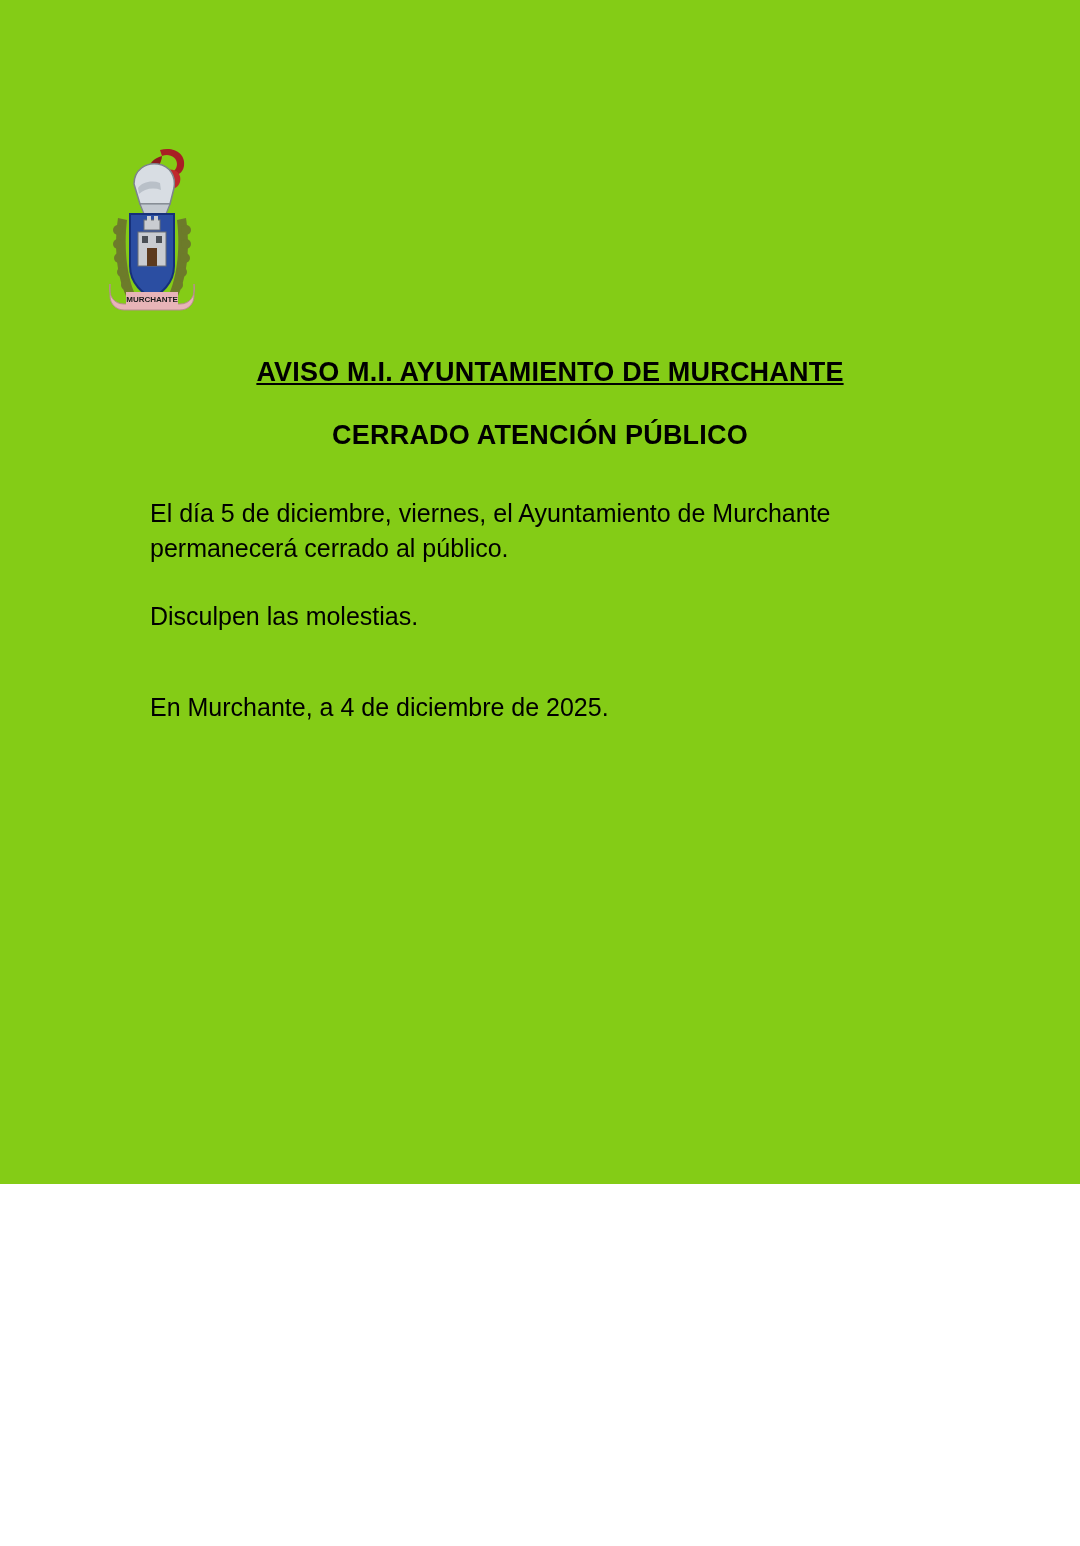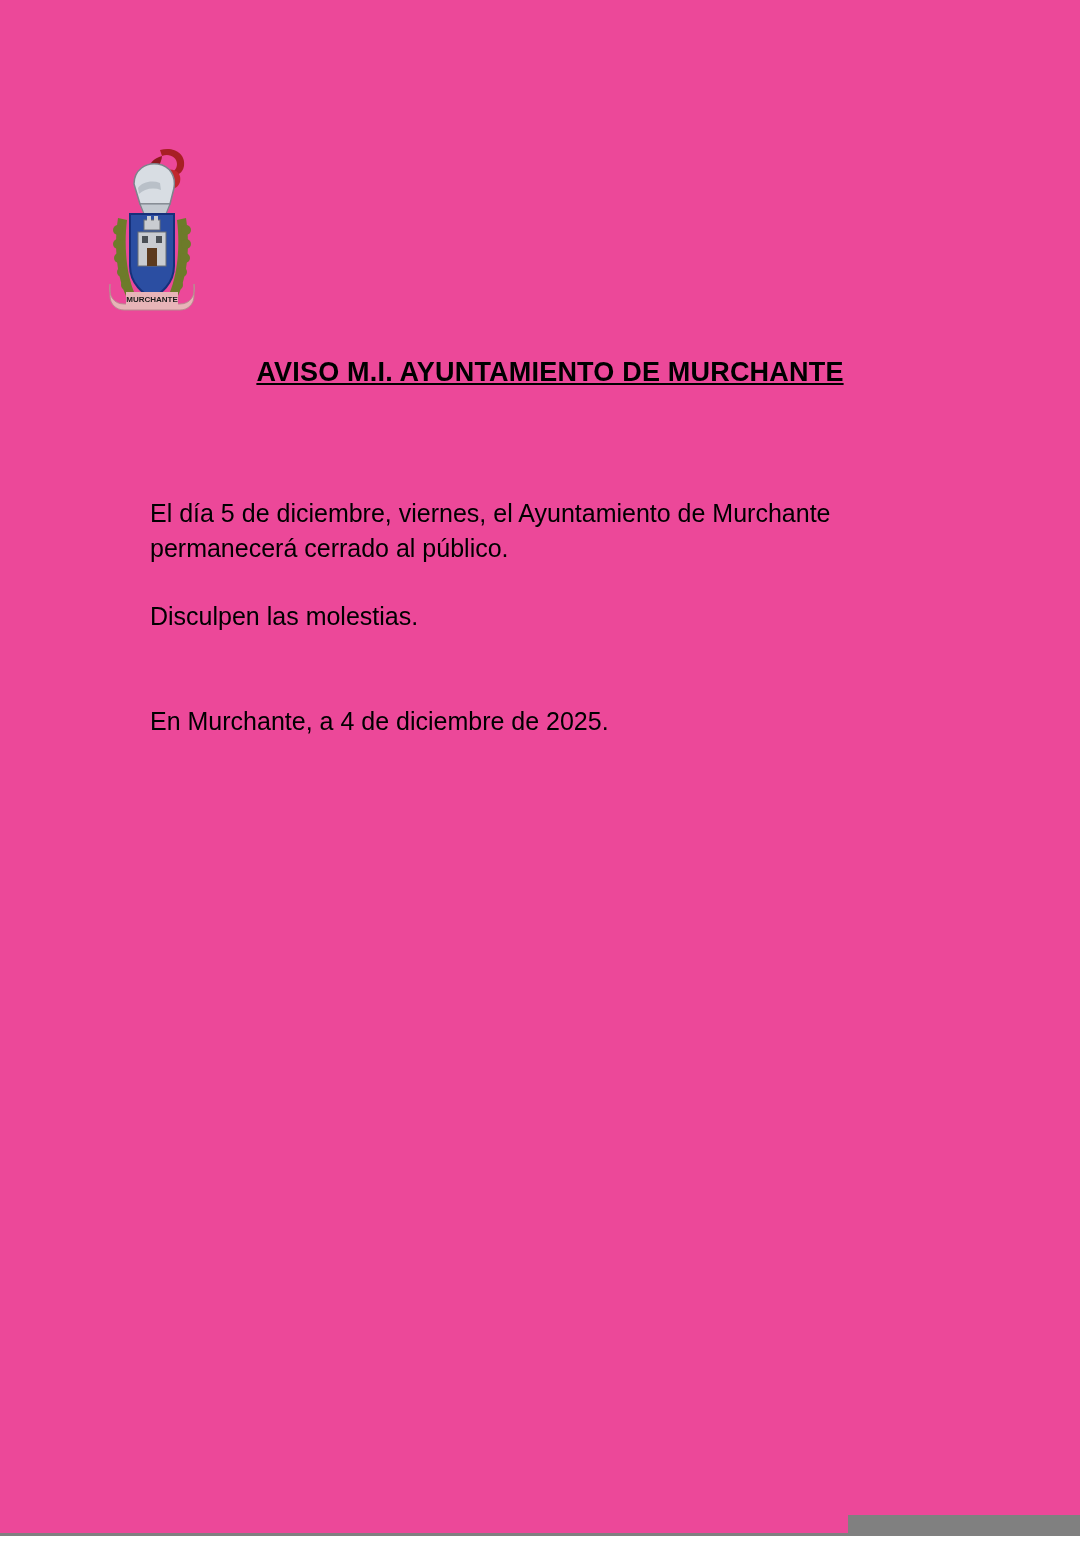--- a/index.html
+++ b/index.html
@@ -7,22 +7,22 @@
     padding: 0;
     background: #ffffff;
   }
   body {
     font-family: "Liberation Sans", sans-serif;
     color: #000000;
   }
   .page {
     position: relative;
     width: 1080px;
-    height: 1536px;
-    background: #ec4899;
+    height: 1184px;
+    background: #84cc16;
     overflow: hidden;
     box-sizing: border-box;
   }
 
   
   .crest {
     position: absolute;
     left: 104px;
     top: 144px;
     width: 96px;
@@ -62,21 +62,21 @@
     top: 496px;
     width: 760px;
   }
   .para {
     font-size: 25px;
     line-height: 1.38;
     margin: 0 0 0 0;
     text-align: left;
   }
   .para.p1 { margin-bottom: 34px; width: 745px; }
-  .para.p2 { margin-bottom: 70px; }
+  .para.p2 { margin-bottom: 56px; }
   .para.p3 { margin-bottom: 12px; }
 
   
   .footer-bar-right {
     position: absolute;
     left: 848px;
     top: 1515px;
     width: 232px;
     height: 18px;
     background: #808080;
@@ -131,20 +131,21 @@
       <rect x="52" y="92" width="6" height="7" fill="#4a4f55"></rect>
 
       <path d="M6 140 C4 152 10 160 20 160 L76 160 C86 160 92 152 90 140 L90 152 C90 160 84 166 76 166 L20 166 C12 166 6 160 6 152 Z" fill="#e8b4b8" stroke="#b88c90" stroke-width="1"></path>
       <rect x="22" y="148" width="52" height="13" fill="#e8b4b8"></rect>
       <text x="48" y="158" font-family="'Liberation Sans', sans-serif" font-size="8" font-weight="bold" fill="#1a1a1a" text-anchor="middle">MURCHANTE</text>
     </svg>
   </div>
 
   <div class="title-block">
     <h1 class="doc-title">AVISO M.I. AYUNTAMIENTO DE MURCHANTE</h1>
+    <h2 class="doc-subtitle">CERRADO ATENCIÓN PÚBLICO</h2>
   </div>
 
   <div class="body-block">
     <p class="para p1">El día 5 de diciembre, viernes, el Ayuntamiento de Murchante permanecerá cerrado al público.</p>
     <p class="para p2">Disculpen las molestias.</p>
     <p class="para p3">En Murchante, a 4 de diciembre de 2025.</p>
   </div>
 
   <div class="footer-bar-right"></div>
   <div class="footer-bar-left"></div>

